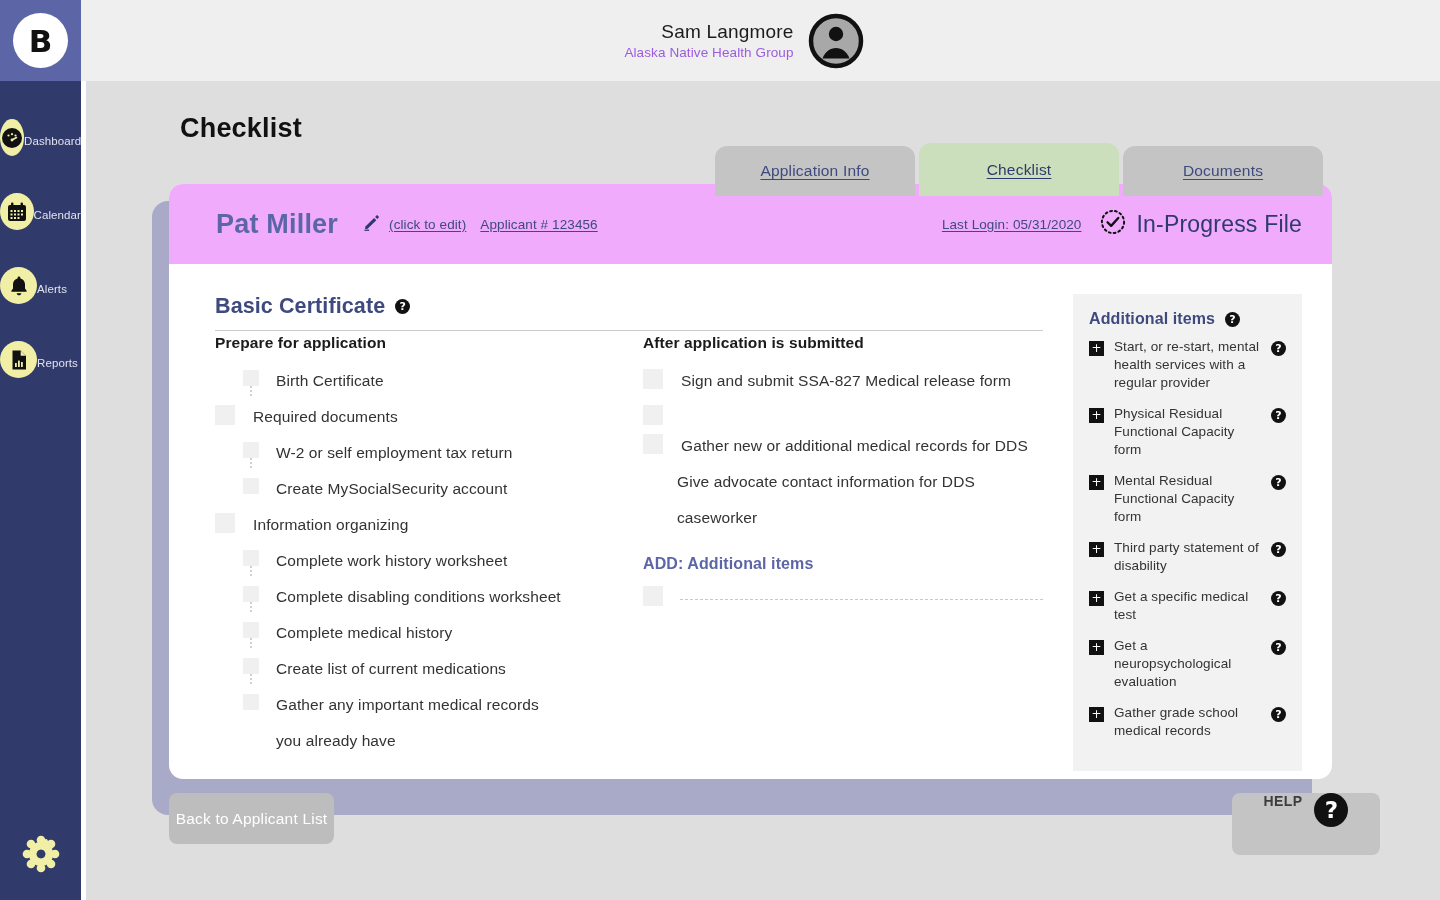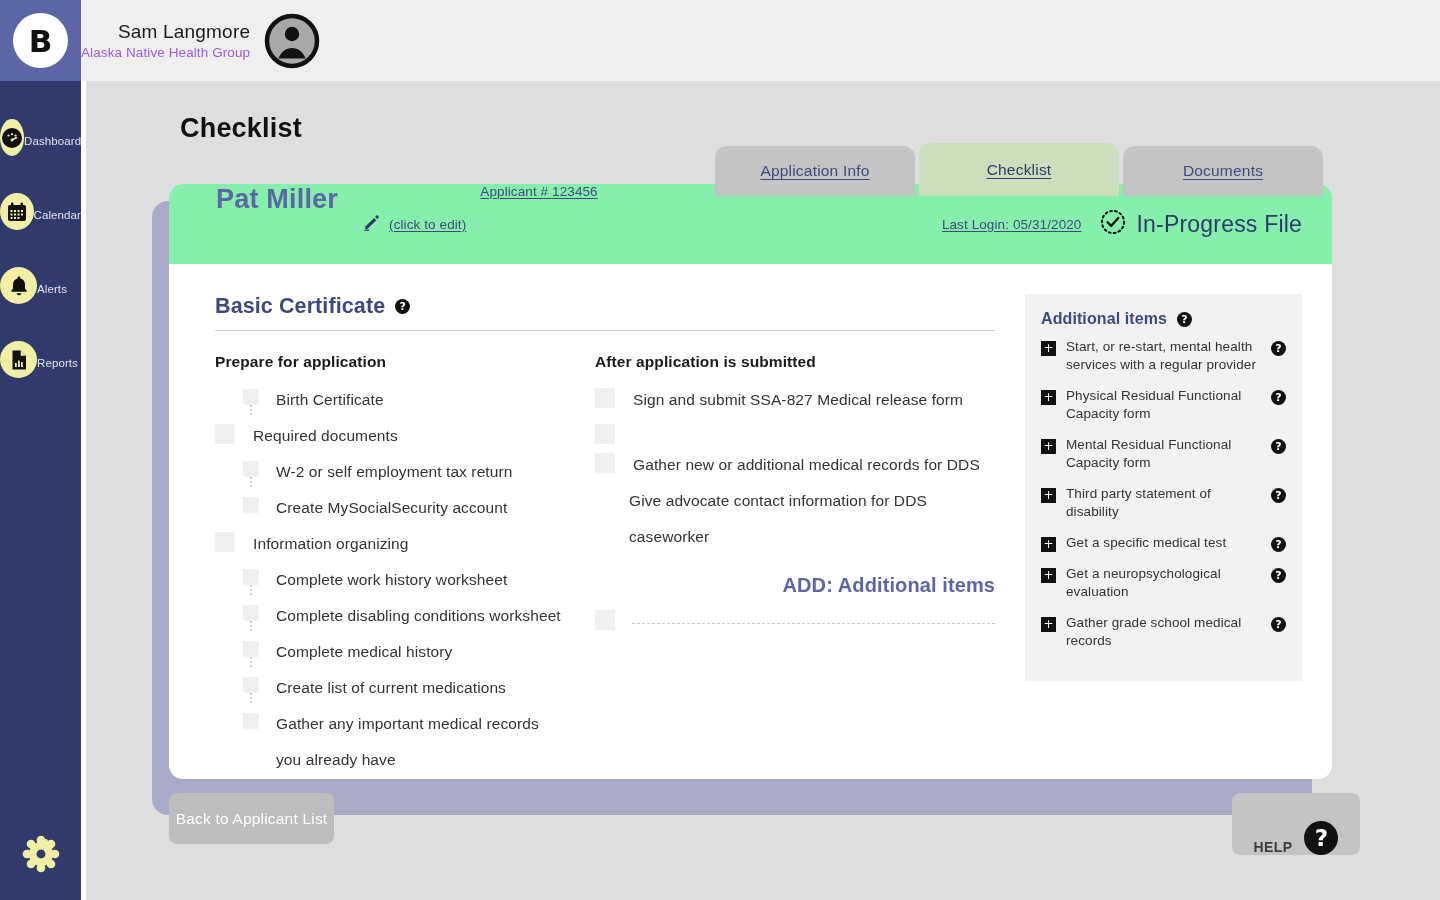--- a/index.html
+++ b/index.html
@@ -48,21 +48,21 @@
     position: absolute; left: 0; bottom: 22px; width: 81px;
     display: flex; align-items: center; justify-content: center;
     cursor: pointer;
   }
 
   
   .topbar {
     position: absolute; left: 81px; top: 0;
     width: 1359px; height: 81px;
     background: #EFEFEF;
-    display: flex; align-items: center; justify-content: flex-start;
+    display: flex; align-items: center; justify-content: center;
     padding-right: 33px;
   }
   .user-block { display: flex; align-items: center; gap: 14px; }
   .user-text { text-align: right; }
   .user-name {
     font-size: 19px; color: #1b1b1b; letter-spacing: .2px; line-height: 1.2;
   }
   .user-org {
     font-size: 13.5px; color: #9B5CE0; margin-top: 2px; letter-spacing: .1px;
   }
@@ -104,22 +104,22 @@
     width: 1160px; height: 614px;
     background: #A9AAC8; border-radius: 16px;
   }
   .card {
     position: absolute; left: 83px; top: 103px;
     width: 1163px; height: 595px;
     background: #ffffff; border-radius: 14px;
     overflow: hidden; z-index: 3;
   }
   .card-header {
-    height: 80px; background: #86efac;
-    display: flex; padding: 0 30px 0 47px;
+    height: 80px; background: #f0abfc;
+    display: flex; align-items: center; padding: 0 30px 0 47px;
     position: relative;
   }
   .applicant-name {
     font-size: 27px; font-weight: bold; color: #5C66A6; letter-spacing: .2px;
   }
   .edit-group { display: flex; align-items: center; gap: 8px; margin-left: 24px; }
   .edit-link, .applicant-num, .last-login {
     font-size: 13.5px; color: #3E4A7E; text-decoration: underline;
     text-underline-offset: 2px; cursor: pointer; letter-spacing: .1px;
   }
@@ -144,21 +144,21 @@
   }
   .help-dot {
     width: 15px; height: 15px; border-radius: 50%;
     background: #111111; color: #ffffff;
     font-size: 11px; font-weight: bold;
     display: inline-flex; align-items: center; justify-content: center;
     cursor: pointer; flex: none; font-family: "DejaVu Sans", sans-serif;
     line-height: 1;
   }
 
-  .cols { display: flex; margin-top: 22px; }
+  .cols { display: flex; margin-top: 3px; gap: 48px; }
   .col-left { width: 380px; }
   .col-right { width: 400px; }
   .col-head {
     font-size: 15.5px; font-weight: bold; color: #1b1b1b;
     margin-bottom: 14px; letter-spacing: .1px;
   }
 
   .chk-row { display: flex; align-items: flex-start; position: relative; }
   .chk-row.lvl0 { margin-bottom: 6px; }
   .chk-row.lvl1 { margin-left: 28px; margin-bottom: 6px; }
@@ -179,22 +179,22 @@
   .lvl1 .chk-label { margin-left: 17px; }
   .nobox .chk-label { margin-left: 33px; }
 
   .connector {
     position: absolute; left: 8px; top: 20px; width: 2px; height: 10px;
     border-left: 2px dotted #cfcfcf;
   }
   .chk-row.lvl1 .connector { left: 7px; }
 
   .add-title {
-    font-size: 20px; font-weight: bold; color: #5C66A6;
-    margin: 22px 0 10px 0; cursor: pointer; letter-spacing: .1px; text-align: right;
+    font-size: 16px; font-weight: bold; color: #5C66A6;
+    margin: 22px 0 10px 0; cursor: pointer; letter-spacing: .1px;
   }
   .add-row { display: flex; align-items: flex-start; }
   .add-line {
     flex: 1; border-bottom: 1px dashed #c9c9c9;
     height: 17px; margin-left: 17px;
   }
 
   
   .addl-panel {
     width: 283px; background: #F2F2F2; padding: 16px 16px 18px 16px;
@@ -224,23 +224,23 @@
   
   .back-btn {
     position: absolute; left: 83px; top: 712px;
     width: 165px; height: 51px; border-radius: 8px;
     background: #BDBDBD; border: none; cursor: pointer;
     color: #ffffff; font-size: 15.5px;
     font-family: "Liberation Sans", sans-serif; letter-spacing: .2px;
   }
   .help-btn {
     position: absolute; left: 1146px; top: 712px;
-    width: 128px; height: 62px; border-radius: 8px;
+    width: 148px; height: 62px; border-radius: 8px;
     background: #C4C4C4; border: none; cursor: pointer;
-    display: flex; align-items: flex-end; justify-content: center; gap: 12px;
+    display: flex; align-items: flex-start; justify-content: center; gap: 12px;
   }
   .help-label {
     font-size: 14px; font-weight: bold; color: #3d3d3d; letter-spacing: .4px;
   }
   .help-big {
     width: 34px; height: 34px; border-radius: 50%;
     background: #111111; color: #ffffff;
     font-size: 23px; font-weight: bold;
     display: flex; align-items: center; justify-content: center;
     font-family: "DejaVu Sans", sans-serif;

